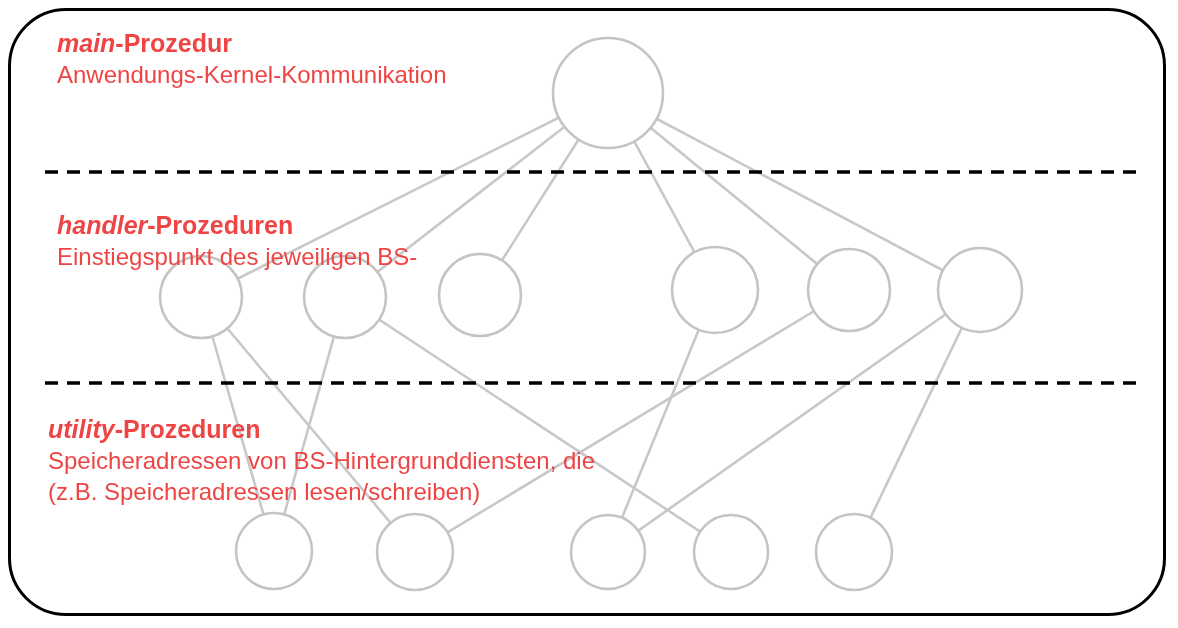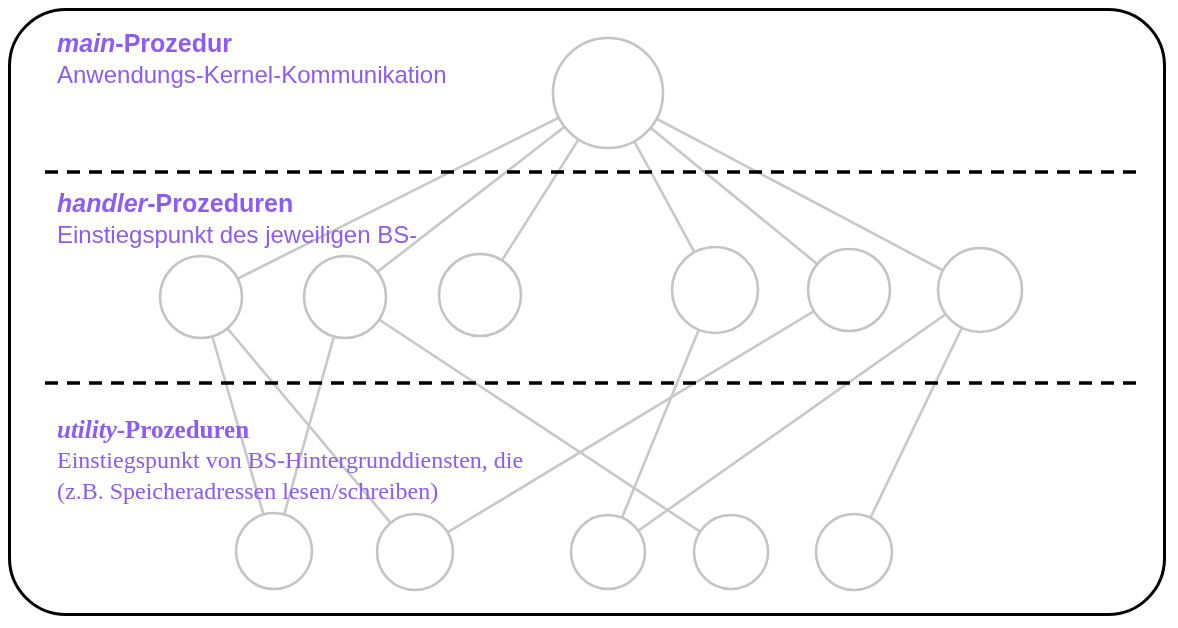--- a/index.html
+++ b/index.html
@@ -1,26 +1,26 @@
 <!DOCTYPE html>
 <html><head>
 <meta charset="utf-8">
 <style>
   html,body{margin:0;padding:0;background:#ffffff;}
   body{width:1178px;height:628px;position:relative;overflow:hidden;
        font-family:"Liberation Sans","DejaVu Sans",sans-serif;}
   .frame{position:absolute;left:8px;top:8px;width:1158px;height:608px;
          border:3px solid #000;border-radius:58px;box-sizing:border-box;}
   svg.canvas{position:absolute;left:0;top:0;width:1178px;height:628px;}
-  .label-block{position:absolute;color:#8b5cf6;font-size:24px;line-height:31px;}
+  .label-block{position:absolute;color:#ef4444;font-size:24px;line-height:31px;}
   .label-title{font-weight:bold;font-size:25px;}
   .label-title .ital{font-style:italic;}
   .block-main{left:57px;top:28px;}
-  .block-handler{left:57px;top:188px;}
-  .block-utility{left:57px;top:414px;font-family:Liberation Serif, serif;}
+  .block-handler{left:57px;top:210px;}
+  .block-utility{left:48px;top:414px;}
 </style>
 </head>
 <body>
 
 <svg class="canvas" viewBox="0 0 1178 628" xmlns="http://www.w3.org/2000/svg">
   <g id="edge-layer">
       <line x1="608" y1="93" x2="201" y2="297" stroke="#c8c8c8" stroke-width="2.6"></line>
       <line x1="608" y1="93" x2="345" y2="297" stroke="#c8c8c8" stroke-width="2.6"></line>
       <line x1="608" y1="93" x2="480" y2="295" stroke="#c8c8c8" stroke-width="2.6"></line>
       <line x1="608" y1="93" x2="715" y2="290" stroke="#c8c8c8" stroke-width="2.6"></line>
@@ -62,15 +62,15 @@
   <div>Anwendungs-Kernel-Kommunikation</div>
 </div>
 
 <div class="label-block block-handler">
   <div class="label-title"><span class="ital">handler</span><span>-Prozeduren</span></div>
   <div>Einstiegspunkt des jeweiligen BS-</div>
 </div>
 
 <div class="label-block block-utility">
   <div class="label-title"><span class="ital">utility</span><span>-Prozeduren</span></div>
-  <div>Einstiegspunkt von BS-Hintergrunddiensten, die</div>
+  <div>Speicheradressen von BS-Hintergrunddiensten, die</div>
   <div>(z.B. Speicheradressen lesen/schreiben)</div>
 </div>
 
 </body></html>

